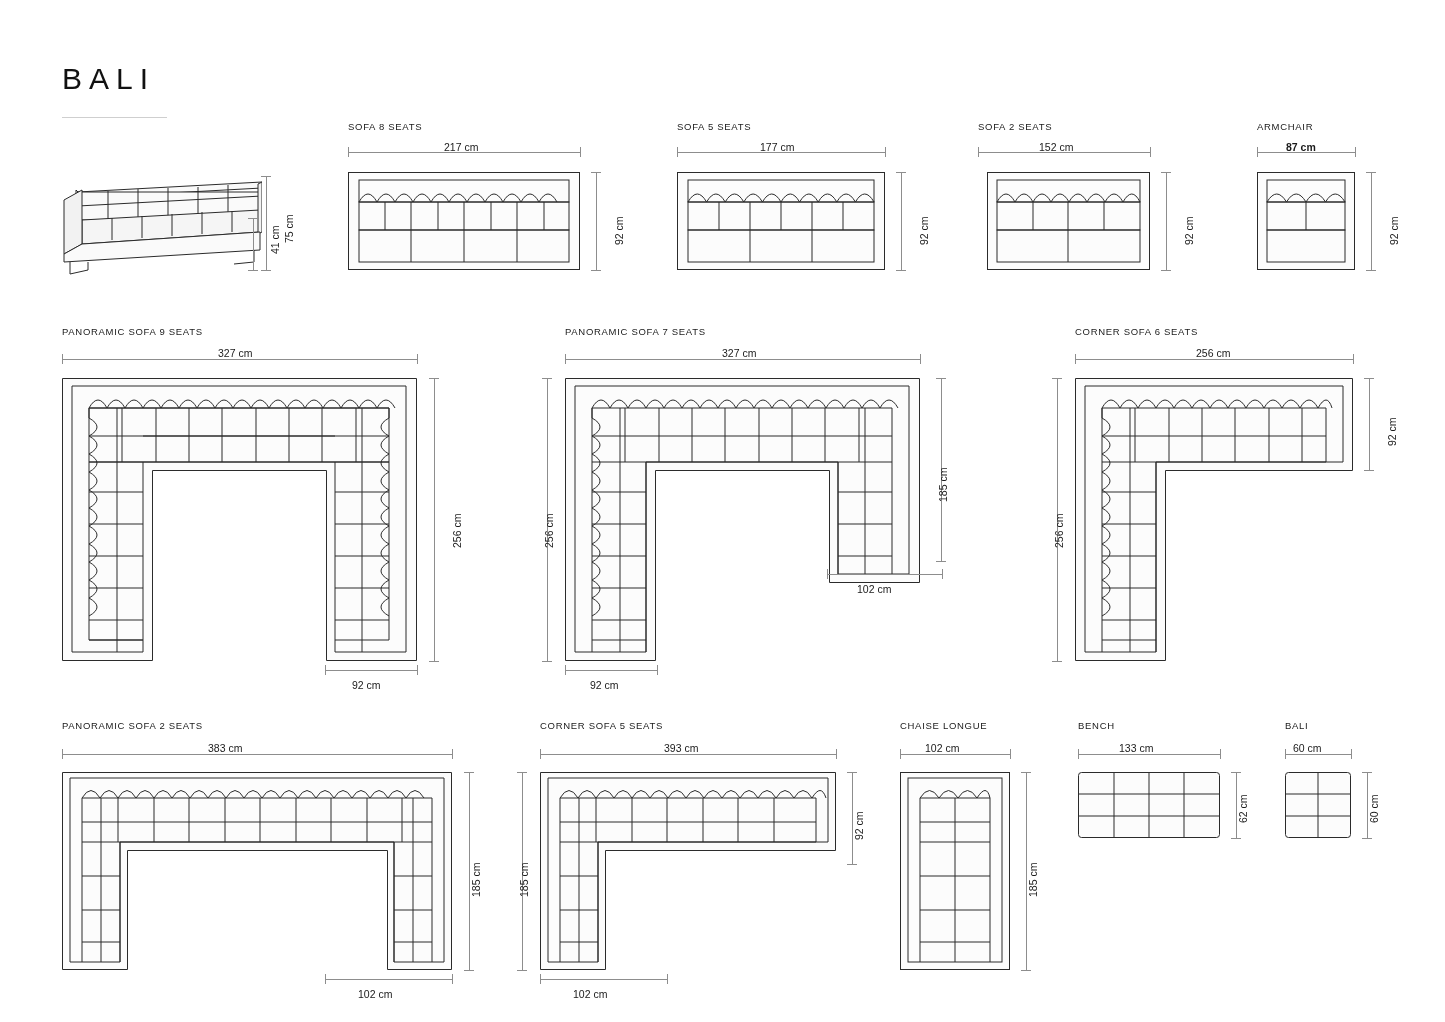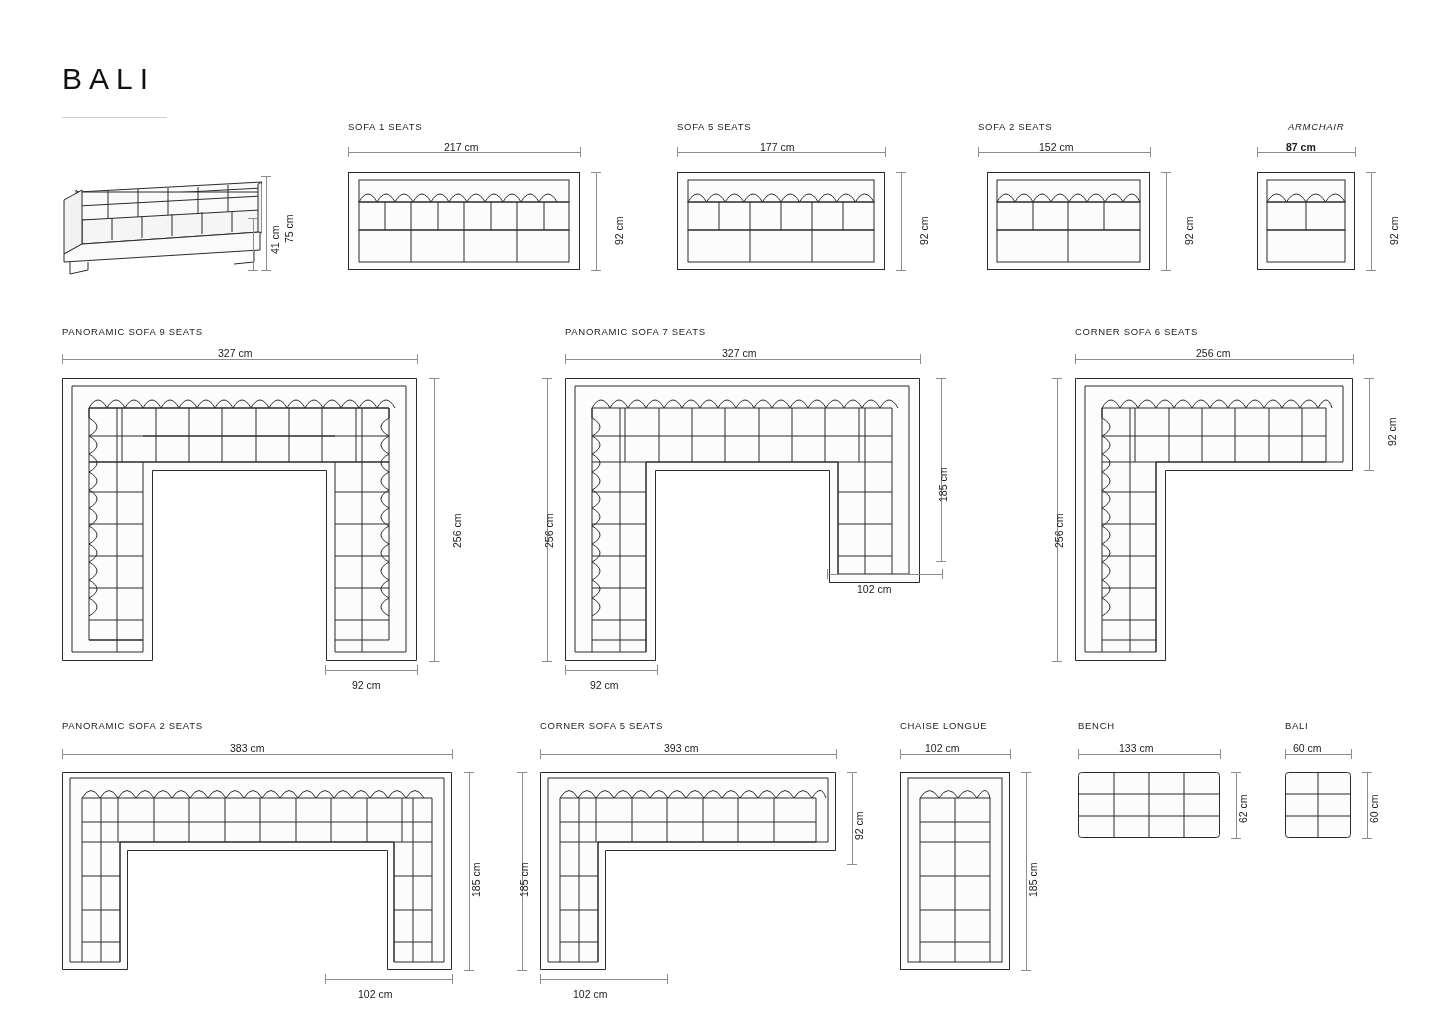--- a/index.html
+++ b/index.html
@@ -93,21 +93,21 @@
   <div class="dimline-v" style="left:266px;top:176px;height:94px;"></div>
   <div class="tick-h" style="left:261px;top:176px;width:10px;"></div>
   <div class="tick-h" style="left:261px;top:270px;width:10px;"></div>
   <div class="dimtxt v" style="left:283px;top:243px;">75 cm</div>
 
   <div class="dimline-v" style="left:253px;top:218px;height:52px;"></div>
   <div class="tick-h" style="left:248px;top:218px;width:10px;"></div>
   <div class="tick-h" style="left:248px;top:270px;width:10px;"></div>
   <div class="dimtxt v" style="left:269px;top:254px;">41 cm</div>
 
-  <div class="cap" style="left:348px;top:121px;">SOFA 1 SEATS</div>
+  <div class="cap" style="left:348px;top:121px;">SOFA 8 SEATS</div>
   <div class="dimline-h" style="left:348px;top:152px;width:232px;"></div>
   <div class="tick-v" style="left:348px;top:147px;height:10px;"></div>
   <div class="tick-v" style="left:580px;top:147px;height:10px;"></div>
   <div class="dimtxt" style="left:444px;top:141px;">217 cm</div>
   <div class="plan" style="left:348px;top:172px;">
     <svg width="232" height="98" viewBox="0 0 232 98">
       <g class="stroke">
         <rect x="0.5" y="0.5" width="231" height="97" fill="#fcfcfc"></rect>
         <rect x="11" y="8" width="210" height="22" fill="#fcfcfc"></rect>
         <path d="M11 30 q9 -16 18 0 q9 -16 18 0 q9 -16 18 0 q9 -16 18 0 q9 -16 18 0 q9 -16 18 0 q9 -16 18 0 q9 -16 18 0 q9 -16 18 0 q9 -16 18 0 q9 -16 18 0" fill="none"></path>
@@ -171,21 +171,21 @@
         <line x1="46" y1="30" x2="46" y2="58"></line>
         <line x1="117" y1="30" x2="117" y2="58"></line>
       </g>
     </svg>
   </div>
   <div class="dimline-v" style="left:1166px;top:172px;height:98px;"></div>
   <div class="tick-h" style="left:1161px;top:172px;width:10px;"></div>
   <div class="tick-h" style="left:1161px;top:270px;width:10px;"></div>
   <div class="dimtxt v" style="left:1183px;top:245px;">92 cm</div>
 
-  <div class="cap" style="left:1288px;top:121px;font-style:italic;">ARMCHAIR</div>
+  <div class="cap" style="left:1257px;top:121px;">ARMCHAIR</div>
   <div class="dimline-h" style="left:1257px;top:152px;width:98px;"></div>
   <div class="tick-v" style="left:1257px;top:147px;height:10px;"></div>
   <div class="tick-v" style="left:1355px;top:147px;height:10px;"></div>
   <div class="dimtxt" style="left:1286px;top:141px;font-weight:bold;">87 cm</div>
   <div class="plan" style="left:1257px;top:172px;">
     <svg width="98" height="98" viewBox="0 0 98 98">
       <g class="stroke">
         <rect x="0.5" y="0.5" width="97" height="97" fill="#fcfcfc"></rect>
         <rect x="10" y="8" width="78" height="22" fill="#fcfcfc"></rect>
         <path d="M10 30 q9.7 -16 19.5 0 q9.7 -16 19.5 0 q9.7 -16 19.5 0 q9.7 -16 19.5 0" fill="none"></path>
@@ -369,21 +369,21 @@
 
   <div class="dimline-v" style="left:1057px;top:378px;height:283px;"></div>
   <div class="tick-h" style="left:1052px;top:378px;width:10px;"></div>
   <div class="tick-h" style="left:1052px;top:661px;width:10px;"></div>
   <div class="dimtxt v" style="left:1053px;top:548px;">256 cm</div>
 
   <div class="cap" style="left:62px;top:720px;">PANORAMIC SOFA 2 SEATS</div>
   <div class="dimline-h" style="left:62px;top:754px;width:390px;"></div>
   <div class="tick-v" style="left:62px;top:749px;height:10px;"></div>
   <div class="tick-v" style="left:452px;top:749px;height:10px;"></div>
-  <div class="dimtxt" style="left:230px;top:742px;">383 cm</div>
+  <div class="dimtxt" style="left:208px;top:742px;">383 cm</div>
   <div class="plan" style="left:62px;top:772px;">
     <svg width="390" height="198" viewBox="0 0 390 198">
       <g class="stroke">
         <path d="M0.5 0.5 H389.5 V197.5 H325.5 V78.5 H65.5 V197.5 H0.5 Z" fill="#fcfcfc"></path>
         <path d="M8 6 H382 V190 H332 V70 H58 V190 H8 Z" fill="#fcfcfc"></path>
         <path d="M20 26 q9 -15 18 0 q9 -15 18 0 q9 -15 18 0 q9 -15 18 0 q9 -15 18 0 q9 -15 18 0 q9 -15 18 0 q9 -15 18 0 q9 -15 18 0 q9 -15 18 0 q9 -15 18 0 q9 -15 18 0 q9 -15 18 0 q9 -15 18 0 q9 -15 18 0 q9 -15 18 0 q9 -15 18 0 q9 -15 18 0 q9 -15 18 0" fill="none"></path>
         <path d="M20 26 H370"></path>
         <line x1="20" y1="50" x2="370" y2="50"></line>
         <line x1="20" y1="70" x2="370" y2="70"></line>
         <line x1="56" y1="26" x2="56" y2="70"></line>

